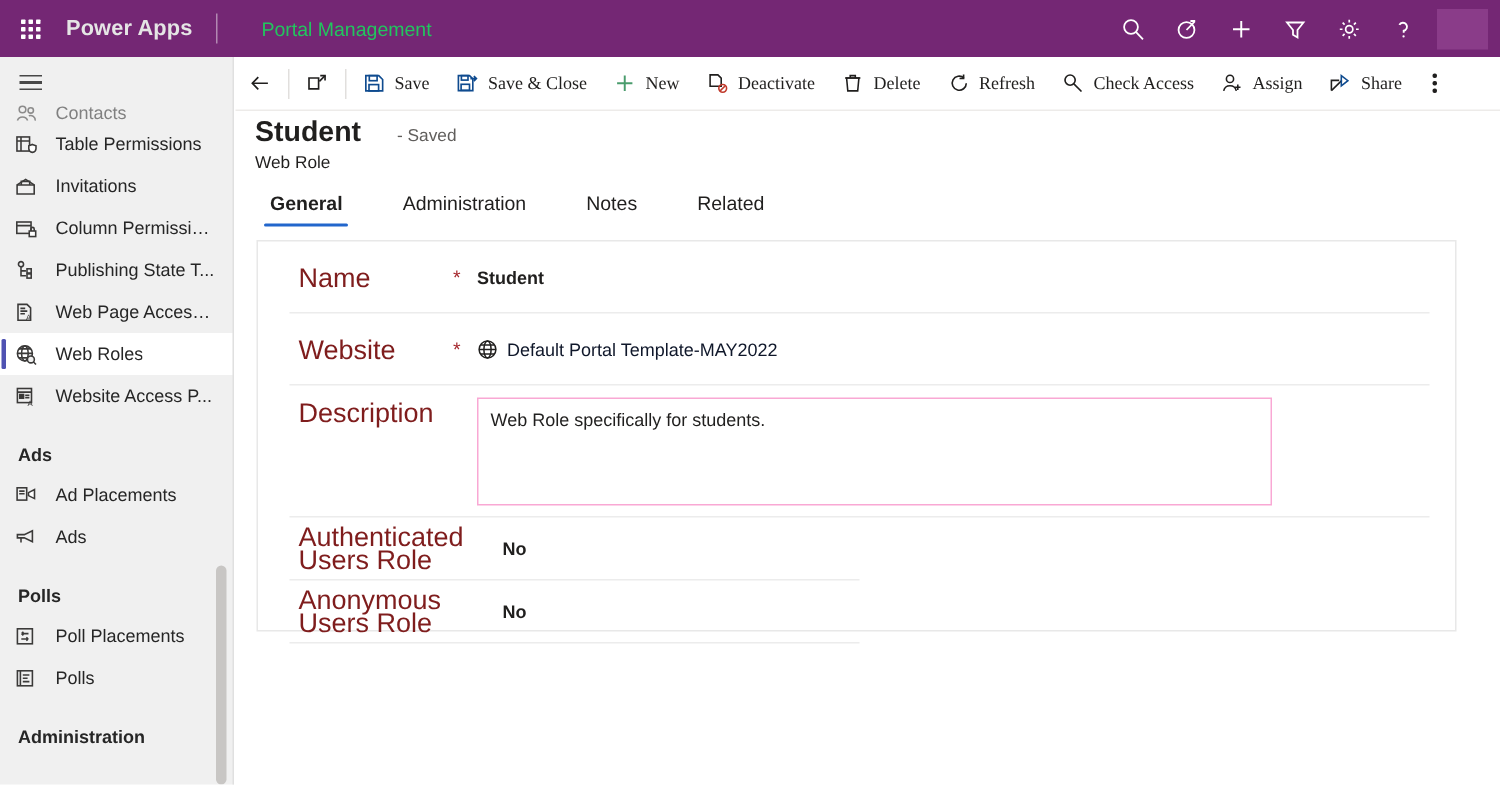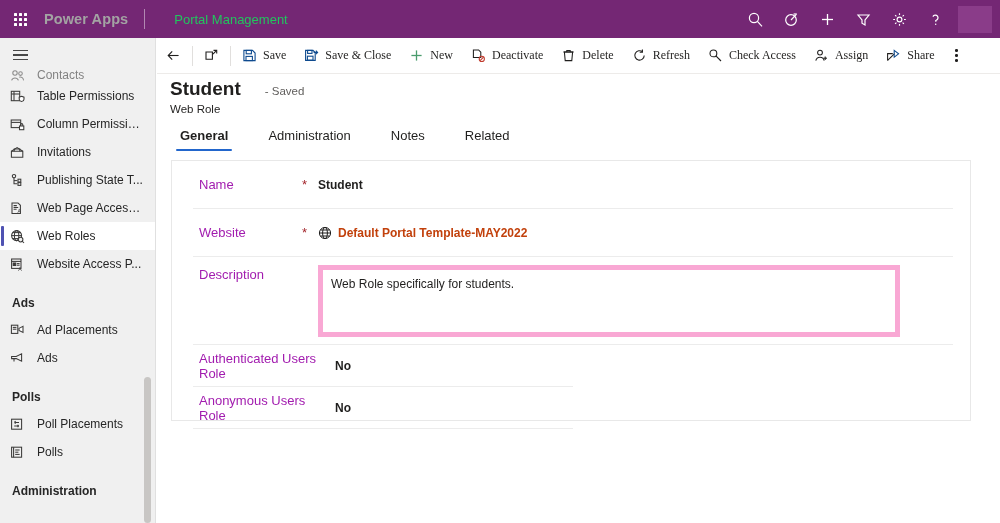--- a/index.html
+++ b/index.html
@@ -23,21 +23,21 @@
     cursor: pointer;
   }
   .waffle-grid {
     display: grid;
     grid-template-columns: repeat(3, 3px);
     grid-template-rows: repeat(3, 3px);
     gap: 2px;
   }
   .waffle-grid i { background: #ffffff; border-radius: 0.5px; display:block; width:3px; height:3px; }
   .brand {
-    color: #a3a3a3; font-size: 14.5px; font-weight: bold;
+    color: #e5e5e5; font-size: 14.5px; font-weight: bold;
     padding-left: 4px; letter-spacing: .1px;
     white-space: nowrap;
   }
   .brand-divider {
     width: 1px; height: 20px; background: rgba(255,255,255,.45);
     margin: 0 13px 0 16px;
   }
   .app-subtitle {
     color: #22c55e; font-size: 13px; font-weight: normal;
     white-space: nowrap;
@@ -188,45 +188,45 @@
     padding: 0;
   }
   .field-row .sep {
     position: absolute; left: 21px; bottom: 0; height: 1px;
     background: #ececec;
   }
   .sep-full { right: 17px; }
   .sep-half { width: 380px; }
   .field-label {
     width: 130px; min-width: 130px;
-    font-size: 13px; color: #a21caf;
+    font-size: 18px; color: #7f1d1d;
     padding-left: 27px; padding-top: 2px;
     line-height: 16px;
   }
   .req-star {
     width: 16px; min-width: 16px;
     color: #a4262c; font-size: 13px; line-height: 14px;
     text-align: left;
   }
   .field-value {
     font-size: 12px; color: #201f1e; font-weight: bold;
   }
   .field-value.link {
-    color: #c2410c; font-weight: bold; cursor: pointer;
+    color: #0f172a; font-weight: normal; cursor: pointer;
   }
   .value-with-icon { display: flex; align-items: center; gap: 6px; }
 
   .row-name { height: 48px; align-items: center; }
   .row-name .field-label { padding-top: 0; }
   .row-website { height: 48px; align-items: center; }
   .row-website .field-label { padding-top: 0; }
   .row-desc { height: 88px; padding-top: 8px; }
   .desc-box {
-    width: 582px; height: 72px;
-    border: 5px solid #f9a8d4;
+    width: 530px; height: 72px;
+    border: 1px solid #f9a8d4;
     background: #ffffff;
     font-size: 12px; color: #201f1e;
     padding: 6px 8px;
     font-family: "Liberation Sans", sans-serif;
     resize: none; outline: none;
     line-height: 16px;
   }
   .row-flag { height: 42px; align-items: center; }
   .row-flag .field-label {
     padding-top: 0; line-height: 15px; width: 150px; min-width: 150px;
@@ -325,38 +325,38 @@
             <line x1="4" y1="2.3" x2="4" y2="11.7"></line>
           <path d="M11.6 7.3 l2.4 .9 v2 a2.6 2.6 0 0 1 -2.4 2.4 a2.6 2.6 0 0 1 -2.4 -2.4 v-2 Z" fill="#fff"></path>
         </svg>
       </span>
       <span class="nav-label">Table Permissions</span>
     </div>
 
     <div class="nav-item">
       <span class="nav-ico">
         <svg width="15" height="15" viewBox="0 0 15 15" fill="none" stroke="#3b3a39" stroke-width="1.05">
+          <path d="M1.4 6.3 h11.4 v6 H1.4 Z"></path>
+          <path d="M1.4 6.3 L7.1 2.6 l5.7 3.7"></path>
+          <path d="M4.2 6.3 v-2.4 h5.6 v2.4"></path>
+        </svg>
+      </span>
+      <span class="nav-label">Invitations</span>
+    </div>
+
+    <div class="nav-item">
+      <span class="nav-ico">
+        <svg width="15" height="15" viewBox="0 0 15 15" fill="none" stroke="#3b3a39" stroke-width="1.05">
           <rect x="1.2" y="3" width="9.5" height="7.6"></rect>
           <line x1="1.2" y1="5.4" x2="10.7" y2="5.4"></line>
           <rect x="9.5" y="9" width="4.3" height="3.7" fill="#fff"></rect>
           <path d="M10.6 9 v-1.3 a1.1 1.1 0 0 1 2.2 0 V9"></path>
         </svg>
       </span>
       <span class="nav-label">Column Permissio...</span>
-    </div>
-
-    <div class="nav-item">
-      <span class="nav-ico">
-        <svg width="15" height="15" viewBox="0 0 15 15" fill="none" stroke="#3b3a39" stroke-width="1.05">
-          <path d="M1.4 6.3 h11.4 v6 H1.4 Z"></path>
-          <path d="M1.4 6.3 L7.1 2.6 l5.7 3.7"></path>
-          <path d="M4.2 6.3 v-2.4 h5.6 v2.4"></path>
-        </svg>
-      </span>
-      <span class="nav-label">Invitations</span>
     </div>
 
     <div class="nav-item">
       <span class="nav-ico">
         <svg width="15" height="15" viewBox="0 0 15 15" fill="none" stroke="#3b3a39" stroke-width="1.05">
           <circle cx="4" cy="3.1" r="1.7"></circle>
           <path d="M4 4.8 v6 h3.3"></path>
           <path d="M4 7.6 h3.3"></path>
           <rect x="8" y="6.2" width="2.8" height="2.8"></rect>
           <rect x="8" y="9.6" width="2.8" height="2.8"></rect>

